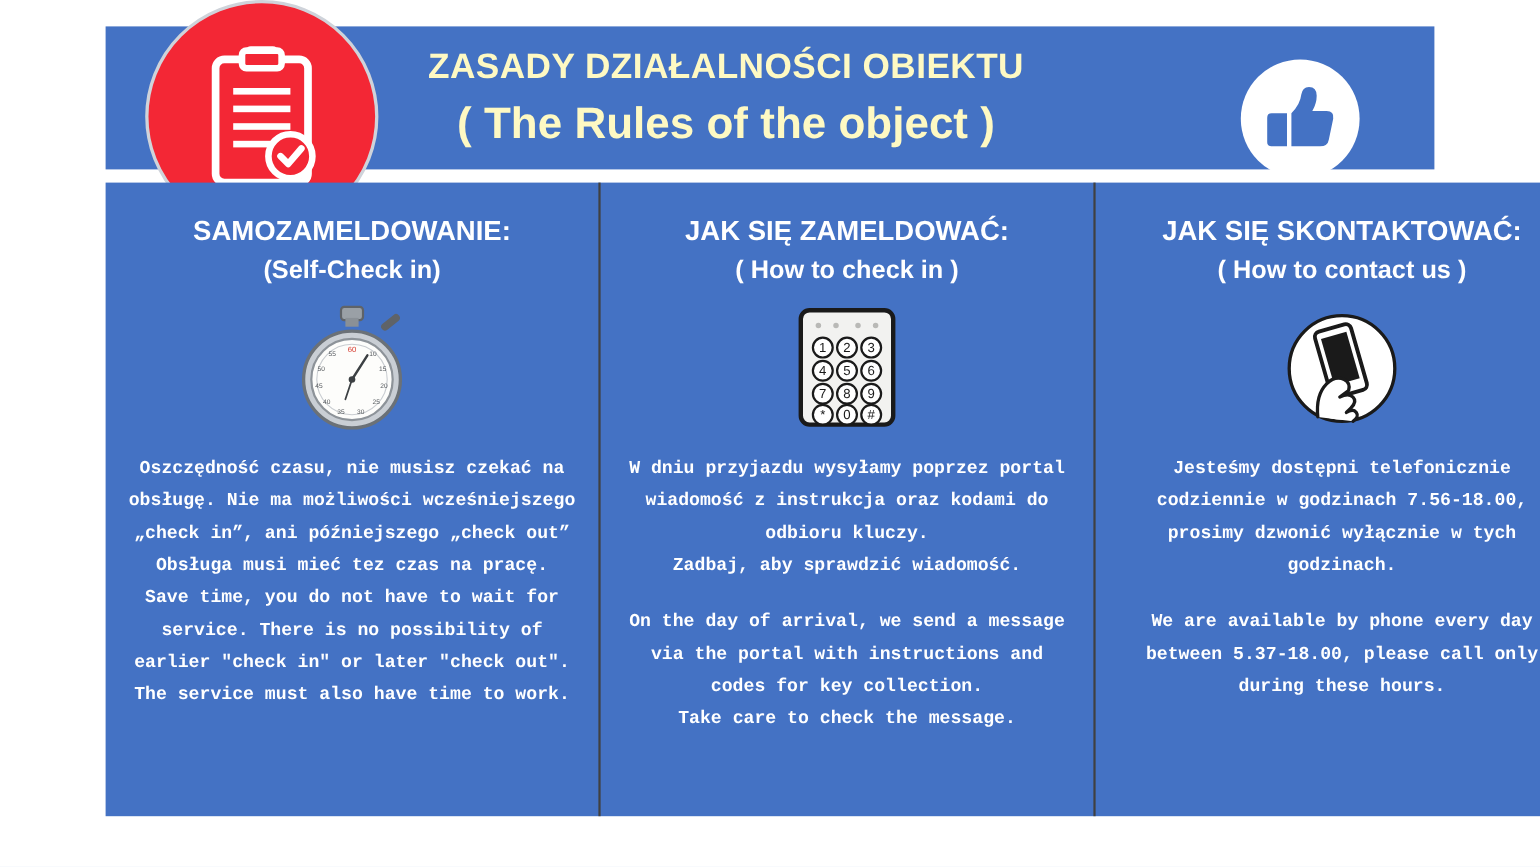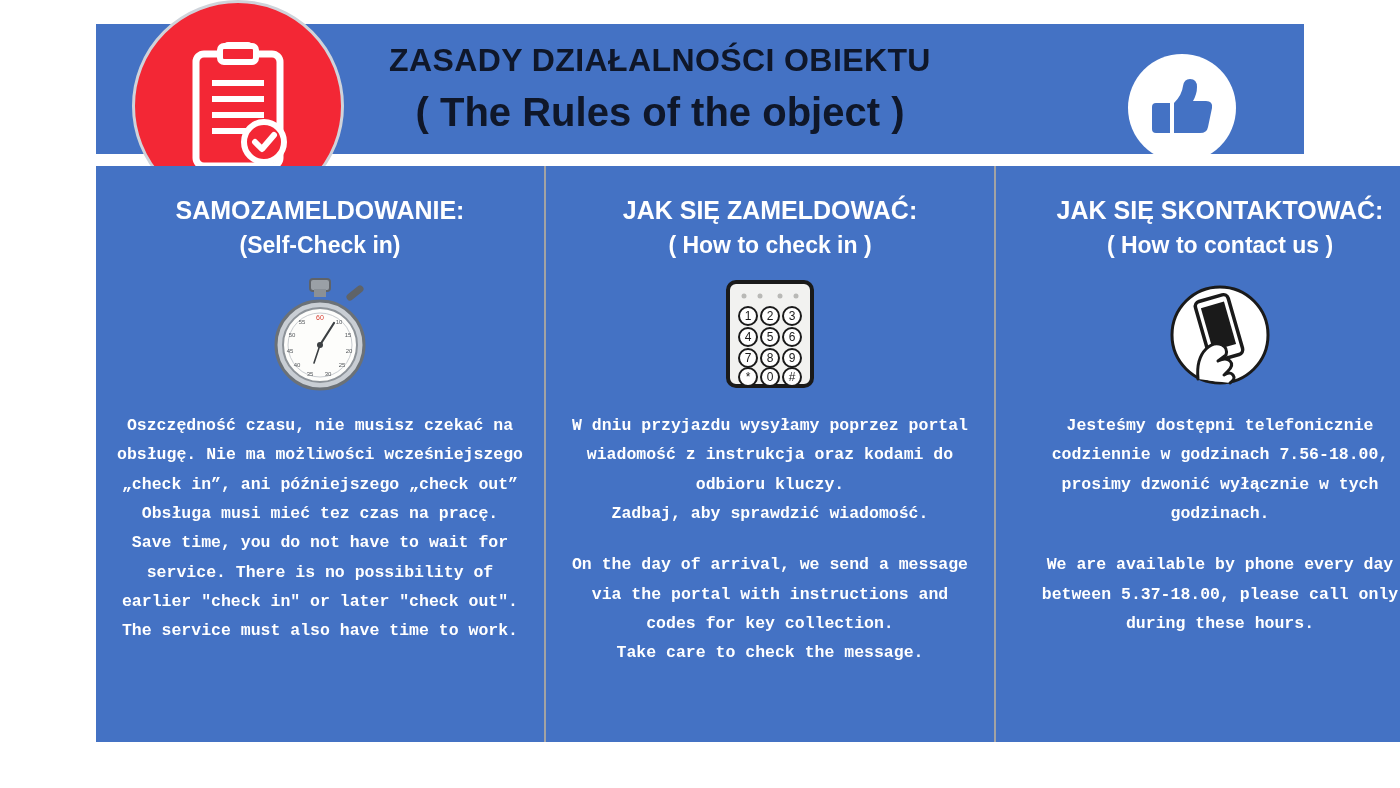--- a/index.html
+++ b/index.html
@@ -35,21 +35,21 @@
   .header-titles {
     position: absolute;
     left: 0;
     top: 0;
     width: 1128px;
     height: 130px;
     display: flex;
     flex-direction: column;
     align-items: center;
     justify-content: center;
-    color: #0f172a;
+    color: #fef9c3;
     text-align: center;
   }
   .title-main {
     font-size: 32px;
     font-weight: bold;
     letter-spacing: 0.4px;
     line-height: 1.25;
   }
   .title-sub {
     font-size: 40px;
@@ -97,21 +97,21 @@
     display: flex;
   }
   .col {
     flex: 1 1 0;
     padding: 28px 20px 0 20px;
     box-sizing: border-box;
     color: #ffffff;
     text-align: center;
     position: relative;
   }
-  .col + .col { border-left: 2px solid #a3a3a3; }
+  .col + .col { border-left: 2px solid #404040; }
 
   .col-title {
     font-size: 25px;
     font-weight: bold;
     line-height: 1.35;
   }
   .col-subtitle {
     font-size: 23px;
     font-weight: bold;
     line-height: 1.35;

